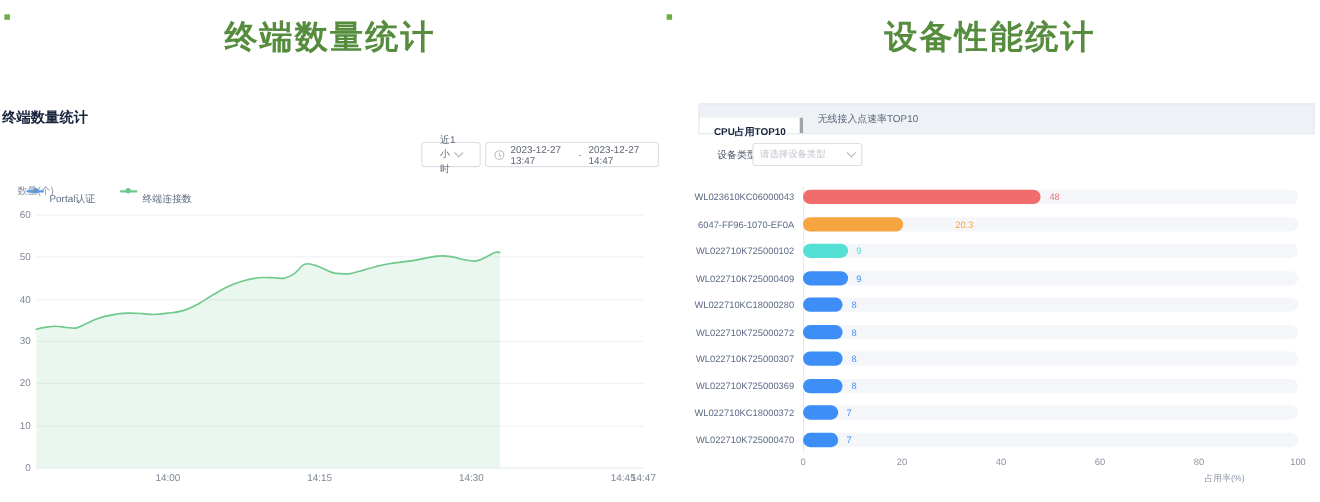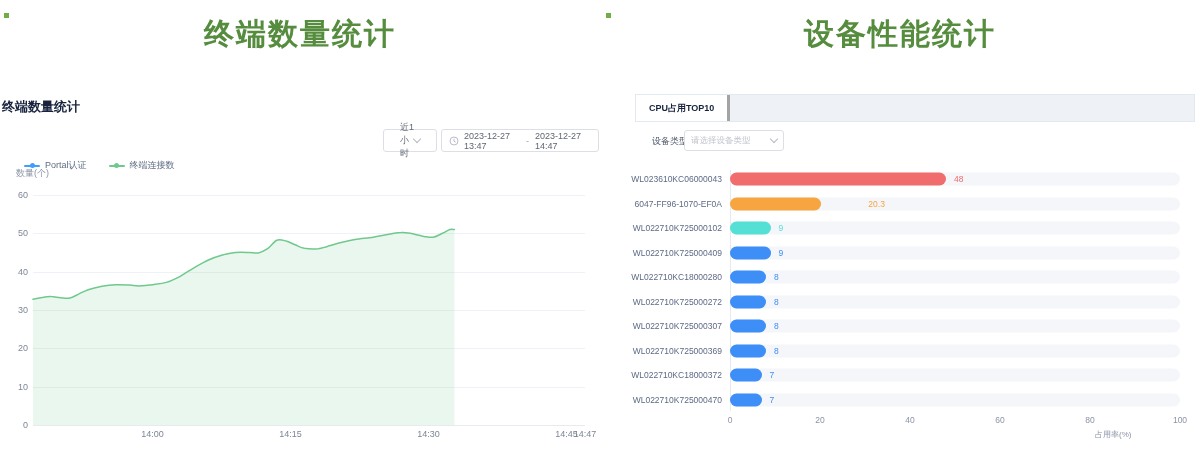--- a/index.html
+++ b/index.html
@@ -15,31 +15,31 @@
   .ctrl-select{left:383px;width:54px;padding:0 16px;justify-content:space-between;cursor:pointer;}
   .ctrl-dates{left:441px;width:158px;padding:0 7px;cursor:pointer;}
   .chev{width:5px;height:5px;border-right:1.2px solid #b4bac4;border-bottom:1.2px solid #b4bac4;
         transform:rotate(45deg);margin-top:-3px;flex:none;}
   .date-sep{margin:0 6px;color:#9aa1ad;}
   .clock{margin-right:5px;flex:none;}
   .legend{position:absolute;left:24px;top:159px;display:flex;gap:22px;align-items:center;}
   .legend-item{display:flex;align-items:center;cursor:pointer;}
   .legend-marker{position:relative;width:16px;height:2px;border-radius:1px;}
   .legend-marker i{position:absolute;left:5.5px;top:-1.5px;width:5px;height:5px;border-radius:50%;display:block;}
-  .legend-label{margin-left:5px;font-size:9px;color:#5e6d82;}
+  .legend-label{margin-left:5px;font-size:9px;color:#5e6d82;margin-top:16px;}
   .ylab{position:absolute;left:16px;top:167px;font-size:9px;color:#8a93a6;}
   .gridline{position:absolute;left:33px;width:552px;height:1px;background:#eef1f5;}
   .ytick{position:absolute;left:6px;width:22px;text-align:right;font-size:9px;color:#7e8696;}
   .xtick{position:absolute;top:429px;font-size:9px;color:#7e8696;transform:translateX(-50%);white-space:nowrap;}
   #left-svg{position:absolute;left:0;top:0;pointer-events:none;}
   
   .tabbar{position:absolute;left:635px;top:94px;width:560px;height:28px;box-sizing:border-box;
           background:#eef1f6;border:1px solid #e3e8ef;display:flex;}
   .tab{padding:0 13px;line-height:26px;font-size:9px;color:#5a6678;cursor:pointer;white-space:nowrap;}
-  .tab.active{background:#fff;color:#17233d;font-weight:bold;border-right:3px solid #a3a3a3;}
+  .tab.active{background:#fff;color:#17233d;font-weight:bold;border-right:3px solid #a3a3a3;margin-top:12px;}
   .devtype-label{position:absolute;left:652px;top:135px;font-size:9px;color:#4a5568;}
   .devtype-select{position:absolute;left:684px;top:130px;width:100px;height:21px;box-sizing:border-box;
           border:1px solid #dcdfe6;border-radius:3px;display:flex;align-items:center;justify-content:space-between;
           padding:0 6px;font-size:8.5px;color:#c0c4cc;background:#fff;cursor:pointer;}
   .vaxis{position:absolute;left:730px;top:170px;width:1px;height:241px;background:#e6eaf0;}
   .bar-label{position:absolute;width:92px;text-align:right;font-size:8.5px;color:#5d6a85;transform:translateY(-50%);}
   .bar-track{position:absolute;height:13px;border-radius:6.5px;background:#f4f6fa;transform:translateY(-50%);}
   .bar-fill{position:absolute;height:13px;border-radius:6.5px;transform:translateY(-50%);}
   .bar-value{position:absolute;font-size:8.5px;transform:translateY(-50%);}
   .rxtick{position:absolute;top:415px;font-size:8.5px;color:#8b93a6;transform:translateX(-50%);}
@@ -112,20 +112,21 @@
   <svg id="left-svg" width="600" height="456" viewBox="0 0 600 456">
     <path id="area-path" fill="rgba(111,201,141,0.15)" stroke="none" d="M33.0,299.3 C34.5,298.9 39.1,297.8 42.2,297.4 C45.3,296.9 48.3,296.5 51.4,296.6 C54.5,296.6 57.5,297.5 60.6,297.7 C63.7,298.0 66.7,298.8 69.8,298.1 C72.9,297.5 75.9,295.3 79.0,293.9 C82.1,292.5 84.4,291.0 88.2,289.7 C92.0,288.4 97.4,287.1 102.0,286.2 C106.6,285.4 111.2,284.9 115.8,284.7 C120.4,284.5 125.8,284.9 129.6,285.1 C133.4,285.3 135.0,285.9 138.8,285.9 C142.6,285.8 148.0,285.3 152.6,284.7 C157.2,284.1 161.8,283.8 166.4,282.4 C171.0,281.0 175.6,278.7 180.2,276.3 C184.8,273.8 189.4,270.5 194.0,267.8 C198.6,265.2 203.2,262.3 207.8,260.2 C212.4,258.1 217.0,256.5 221.6,255.2 C226.2,253.9 230.8,252.9 235.4,252.5 C240.0,252.1 245.4,252.4 249.2,252.5 C253.0,252.6 255.3,253.5 258.4,252.9 C261.5,252.2 264.5,250.8 267.6,248.7 C270.7,246.6 273.7,241.5 276.8,240.2 C279.9,239.0 282.9,240.2 286.0,241.0 C289.1,241.8 292.1,243.6 295.2,244.8 C298.3,246.0 300.6,247.6 304.4,248.3 C308.2,248.9 314.4,249.0 318.2,248.7 C322.0,248.3 323.6,247.4 327.4,246.4 C331.2,245.3 336.6,243.7 341.2,242.5 C345.8,241.4 349.6,240.4 355.0,239.5 C360.4,238.6 367.3,238.1 373.4,237.2 C379.5,236.2 387.2,234.5 391.8,233.7 C396.4,232.9 397.9,232.6 401.0,232.6 C404.1,232.5 406.4,232.7 410.2,233.3 C414.0,234.0 420.2,235.8 424.0,236.4 C427.8,237.0 430.1,237.7 433.2,237.2 C436.3,236.7 439.6,234.6 442.4,233.3 C445.2,232.1 447.8,230.1 449.8,229.5 C451.8,228.9 453.6,229.5 454.4,229.5 L454.4,425 L33.0,425 Z"></path>
     <path id="line-path" fill="none" stroke="#6fc98d" stroke-width="1.5" stroke-linejoin="round" stroke-linecap="round" d="M33.0,299.3 C34.5,298.9 39.1,297.8 42.2,297.4 C45.3,296.9 48.3,296.5 51.4,296.6 C54.5,296.6 57.5,297.5 60.6,297.7 C63.7,298.0 66.7,298.8 69.8,298.1 C72.9,297.5 75.9,295.3 79.0,293.9 C82.1,292.5 84.4,291.0 88.2,289.7 C92.0,288.4 97.4,287.1 102.0,286.2 C106.6,285.4 111.2,284.9 115.8,284.7 C120.4,284.5 125.8,284.9 129.6,285.1 C133.4,285.3 135.0,285.9 138.8,285.9 C142.6,285.8 148.0,285.3 152.6,284.7 C157.2,284.1 161.8,283.8 166.4,282.4 C171.0,281.0 175.6,278.7 180.2,276.3 C184.8,273.8 189.4,270.5 194.0,267.8 C198.6,265.2 203.2,262.3 207.8,260.2 C212.4,258.1 217.0,256.5 221.6,255.2 C226.2,253.9 230.8,252.9 235.4,252.5 C240.0,252.1 245.4,252.4 249.2,252.5 C253.0,252.6 255.3,253.5 258.4,252.9 C261.5,252.2 264.5,250.8 267.6,248.7 C270.7,246.6 273.7,241.5 276.8,240.2 C279.9,239.0 282.9,240.2 286.0,241.0 C289.1,241.8 292.1,243.6 295.2,244.8 C298.3,246.0 300.6,247.6 304.4,248.3 C308.2,248.9 314.4,249.0 318.2,248.7 C322.0,248.3 323.6,247.4 327.4,246.4 C331.2,245.3 336.6,243.7 341.2,242.5 C345.8,241.4 349.6,240.4 355.0,239.5 C360.4,238.6 367.3,238.1 373.4,237.2 C379.5,236.2 387.2,234.5 391.8,233.7 C396.4,232.9 397.9,232.6 401.0,232.6 C404.1,232.5 406.4,232.7 410.2,233.3 C414.0,234.0 420.2,235.8 424.0,236.4 C427.8,237.0 430.1,237.7 433.2,237.2 C436.3,236.7 439.6,234.6 442.4,233.3 C445.2,232.1 447.8,230.1 449.8,229.5 C451.8,228.9 453.6,229.5 454.4,229.5"></path>
   </svg>
 
   <span class="bullet" style="left:606px;top:13px;"></span>
   <div class="slide-heading" style="left:600px;">设备性能统计</div>
 
   <div class="tabbar" id="right-tabs">
       <div class="tab active">CPU占用TOP10</div>
+      <div class="tab">无线接入点速率TOP10</div>
     </div>
 
   <div class="devtype-label">设备类型</div>
   <div class="devtype-select">
     <span>请选择设备类型</span>
     <span class="chev"></span>
   </div>
 
   <div class="vaxis"></div>
   <div id="right-bars">

